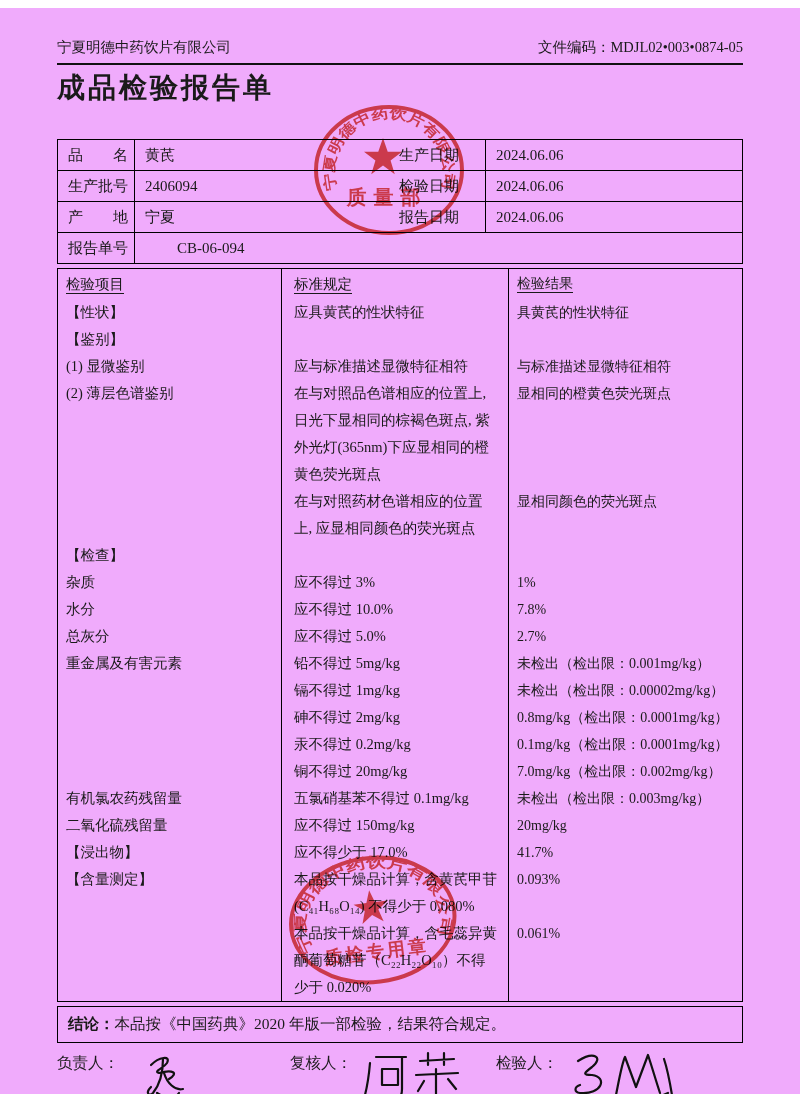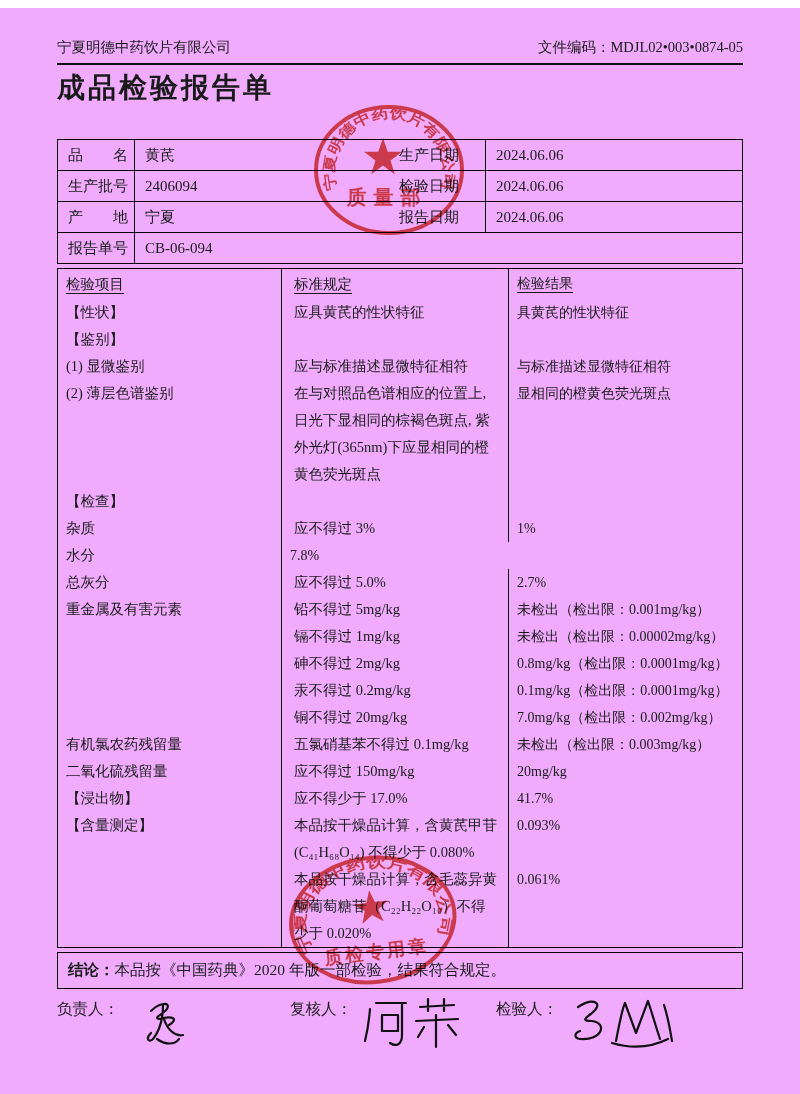--- a/index.html
+++ b/index.html
@@ -29,21 +29,21 @@
     margin-top:4px;
     height:38px; line-height:38px;
   }
   
   .info-table {
     margin-top:32px;
     border:1px solid #000;
     font-size:15px;
   }
   .info-row { display:grid; grid-template-columns:77px 254px 96px 1fr; }
-  .info-row.full { grid-template-columns:77px 1fr; }
+  .info-row.full { grid-template-columns:77px 1fr;gap:32px; }
   .info-row + .info-row { border-top:1px solid #000; }
   .info-cell {
     min-height:30px; line-height:30px;
     padding-left:10px;
     white-space:nowrap; overflow:hidden;
   }
   .info-cell.lbl { border-right:1px solid #000; }
   .info-cell.val2 { border-left:1px solid #000; }
   
   .main-table {
@@ -144,31 +144,37 @@
           <div class="mt-cell c1">(1) 显微鉴别</div>
           <div class="mt-cell c2">应与标准描述显微特征相符</div>
           <div class="mt-cell c3">与标准描述显微特征相符</div>
         </div>
         <div class="mt-row">
           <div class="mt-cell c1">(2) 薄层色谱鉴别</div>
           <div class="mt-cell c2">在与对照品色谱相应的位置上, 日光下显相同的棕褐色斑点, 紫外光灯(365nm)下应显相同的橙黄色荧光斑点</div>
           <div class="mt-cell c3">显相同的橙黄色荧光斑点</div>
         </div>
         <div class="mt-row">
+          <div class="mt-cell c1"></div>
+          <div class="mt-cell c2">在与对照药材色谱相应的位置上, 应显相同颜色的荧光斑点</div>
+          <div class="mt-cell c3">显相同颜色的荧光斑点</div>
+        </div>
+        <div class="mt-row">
           <div class="mt-cell c1">【检查】</div>
           <div class="mt-cell c2"></div>
           <div class="mt-cell c3"></div>
         </div>
         <div class="mt-row">
           <div class="mt-cell c1">杂质</div>
           <div class="mt-cell c2">应不得过 3%</div>
           <div class="mt-cell c3">1%</div>
         </div>
         <div class="mt-row">
           <div class="mt-cell c1">水分</div>
+          <div class="mt-cell c2">应不得过 10.0%</div>
           <div class="mt-cell c3">7.8%</div>
         </div>
         <div class="mt-row">
           <div class="mt-cell c1">总灰分</div>
           <div class="mt-cell c2">应不得过 5.0%</div>
           <div class="mt-cell c3">2.7%</div>
         </div>
         <div class="mt-row">
           <div class="mt-cell c1">重金属及有害元素</div>
           <div class="mt-cell c2">铅不得过 5mg/kg</div>

